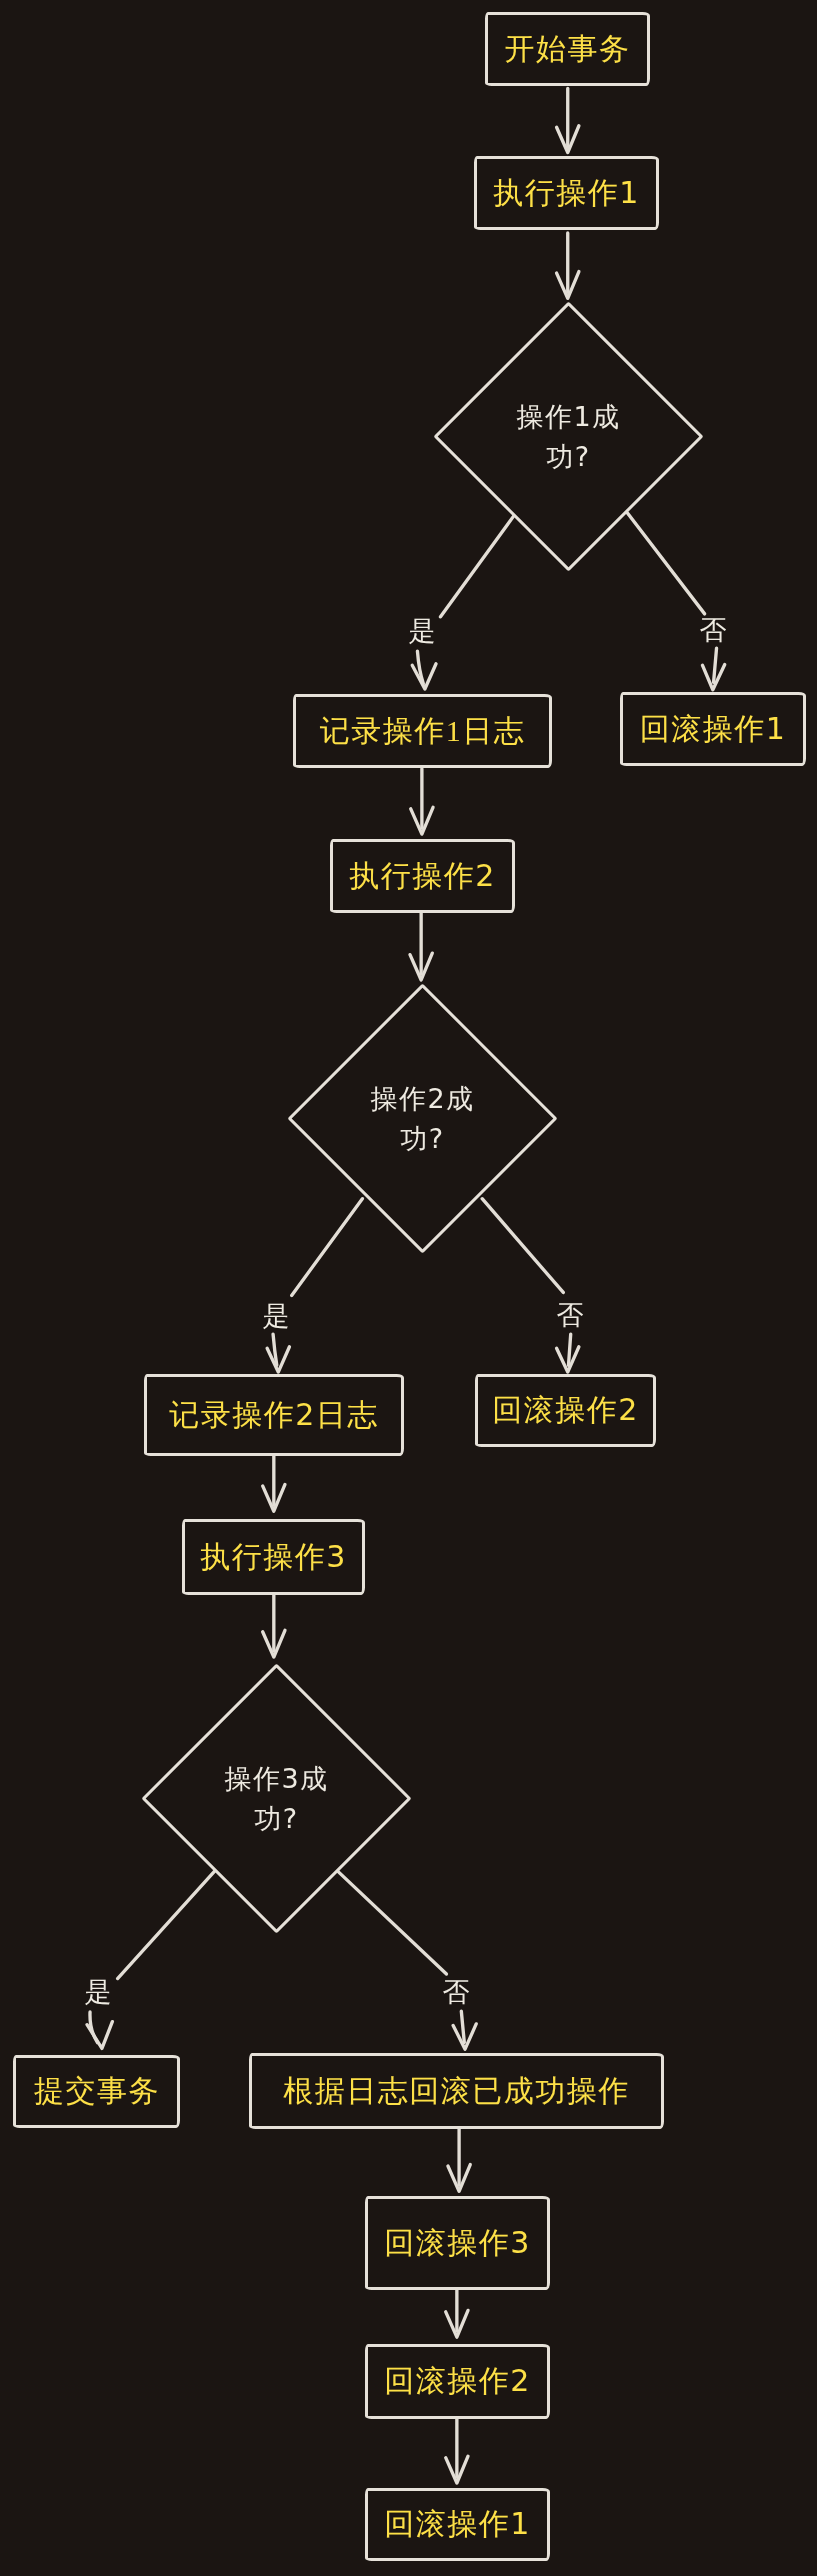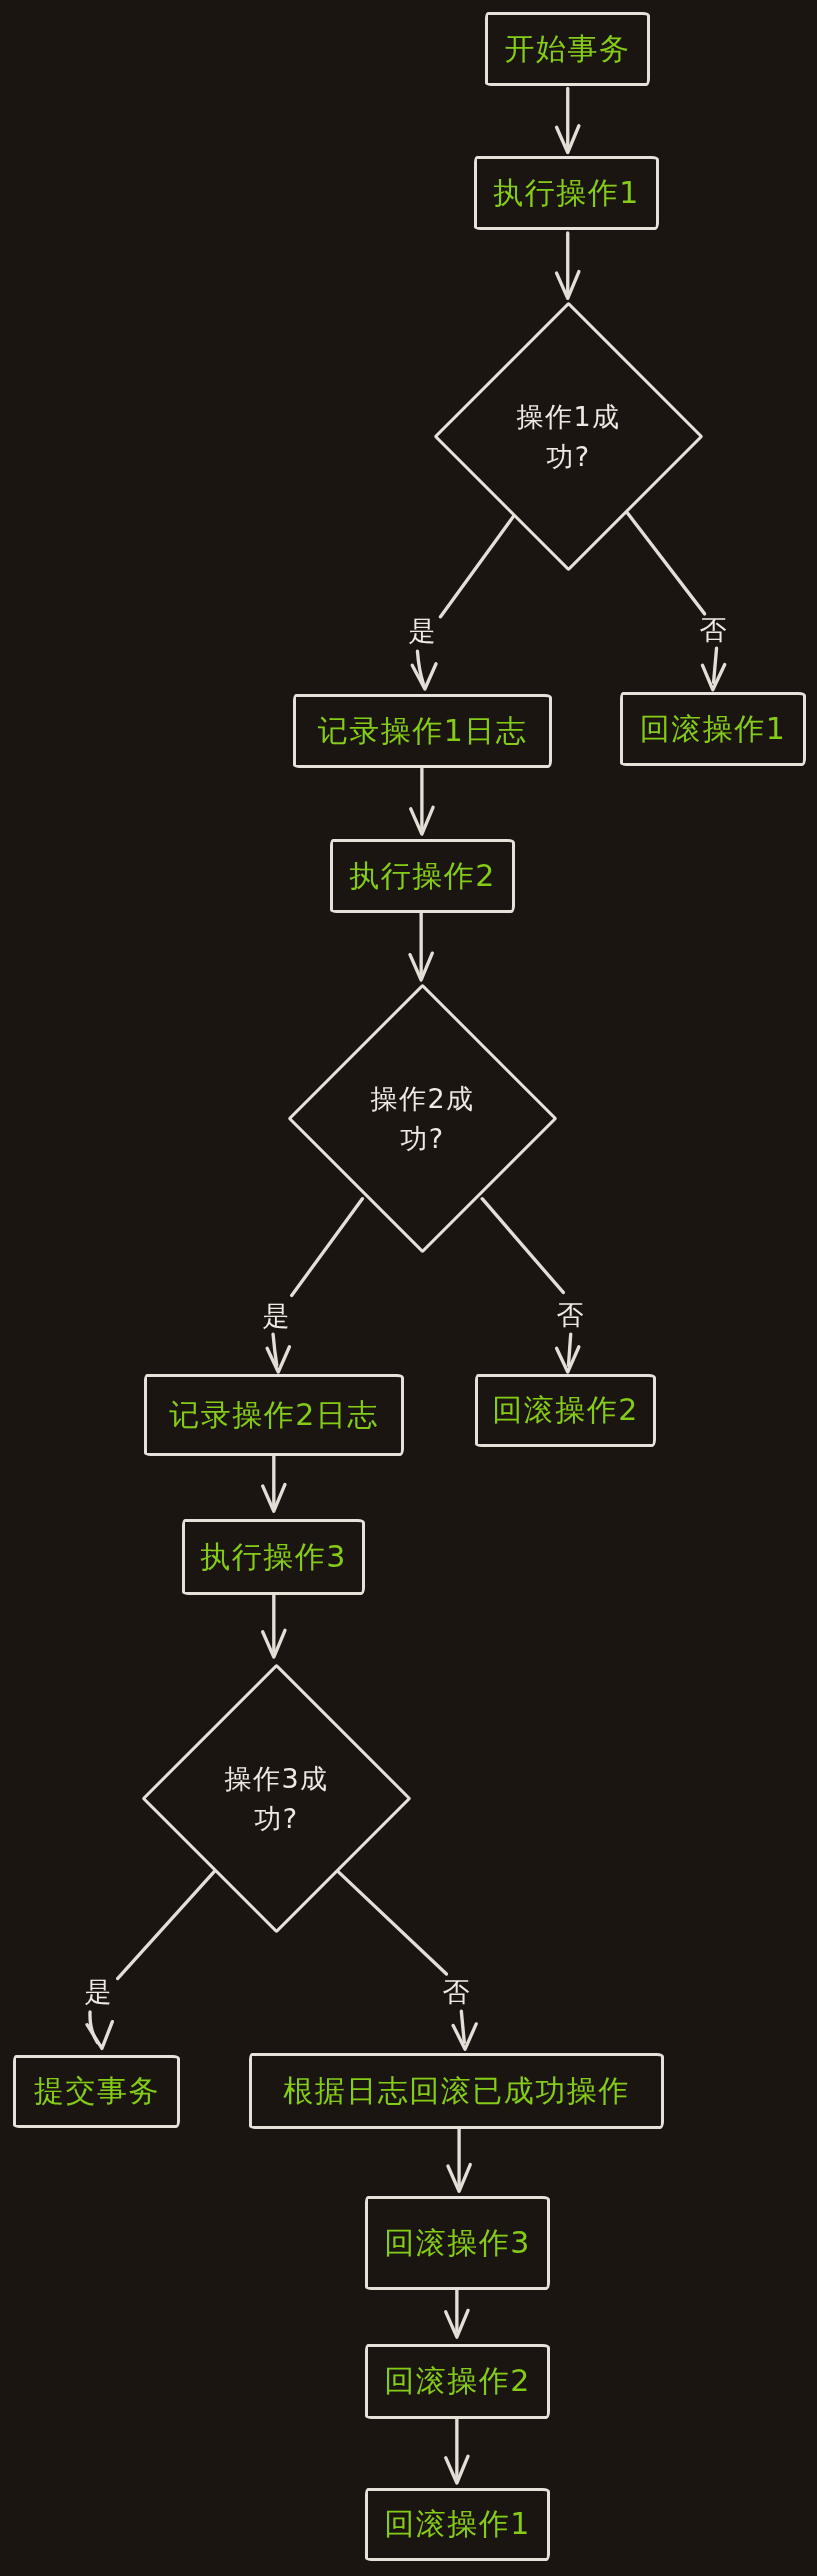--- a/index.html
+++ b/index.html
@@ -36,21 +36,21 @@
     box-sizing: border-box;
     border: 3.7px solid #e6e1d9;
     border-radius: 3px 7.4px 3.7px 6.7px / 6.7px 3.7px 7.4px 3px;
     background: #1b1512;
     display: flex;
     align-items: center;
     justify-content: center;
     text-align: center;
     font-size: 30px;
     letter-spacing: 1.5px;
-    color: #84cc16;
+    color: #fde047;
   }
   .node.small-pad { padding: 0 4.5px; }
   .diamond {
     position: absolute;
     box-sizing: border-box;
     width: 191px;
     height: 191px;
     border: 3px solid #e6e1d9;
     background: #1b1512;
     transform: rotate(45deg);
@@ -172,21 +172,21 @@
 
   <div class="node" style="left:474px; top:156px; width:185px; height:74px;">
     <span>执行操作1</span>
   </div>
 
   <div class="diamond" style="left:473px; top:341px;">
     <div class="dtext">操作1成
 功?</div>
   </div>
 
-  <div class="node" style="left:293px; top:694px; width:259px; height:74px;">
+  <div class="node" style="left:293px; top:694px; width:259px; height:74px;font-family:Liberation Serif, serif;">
     <span>记录操作1日志</span>
   </div>
 
   <div class="node" style="left:620px; top:692px; width:186px; height:74px;">
     <span>回滚操作1</span>
   </div>
 
   <div class="node" style="left:330px; top:839px; width:185px; height:74px;">
     <span>执行操作2</span>
   </div>

